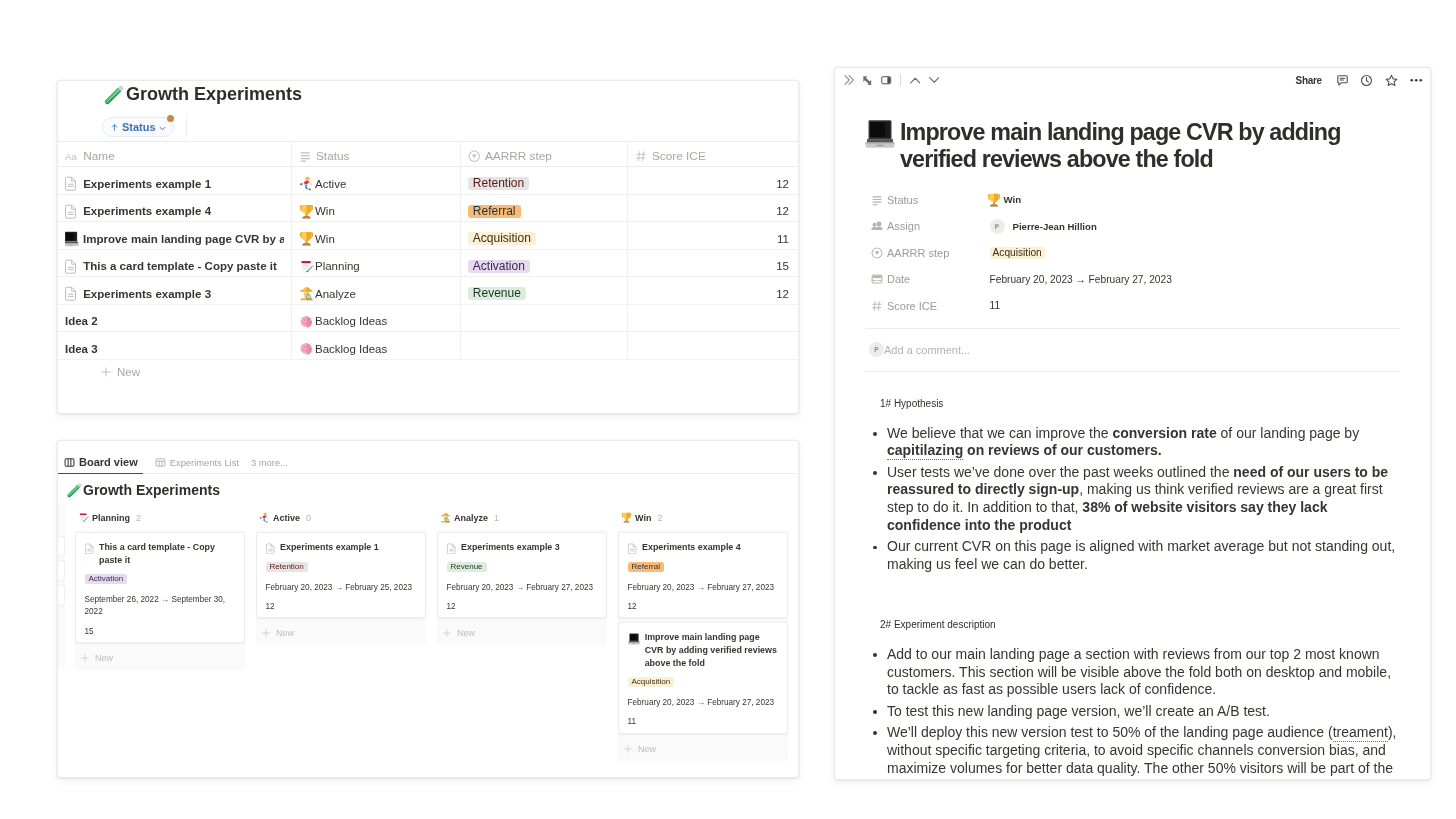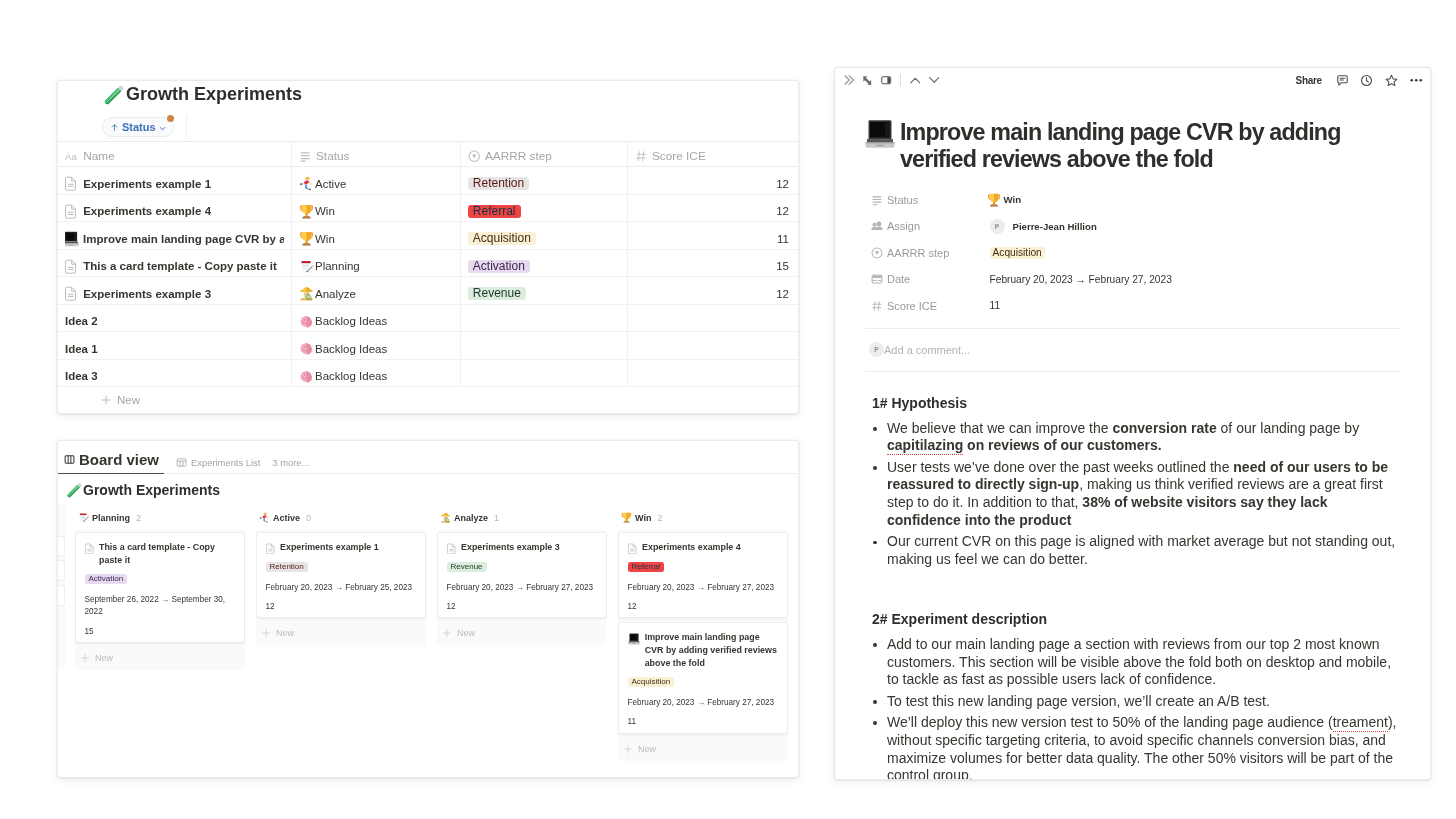--- a/index.html
+++ b/index.html
@@ -30,31 +30,31 @@
   table.db td:last-child{border-right:none}
   table.db th{border-right:1px solid #f1f1f0}
   table.db th:last-child{border-right:none}
   table.db td.num{text-align:right;padding-right:9px;font-size:11.5px}
   .celln{display:flex;align-items:center;gap:6px;overflow:hidden}
   .celln > svg.emj{width:16px;height:16px;margin:0 -2px 0 -2px;flex:0 0 auto}
   .celln .tx{font-weight:600;text-decoration:underline;text-decoration-color:#e0e0de;text-underline-offset:2px;overflow:hidden;text-overflow:clip;white-space:nowrap}
   .cells{display:flex;align-items:center;gap:1.5px}
   .tag{display:inline-block;border-radius:3px;padding:0 5.3px;font-size:12px;line-height:13.4px}
   .t-retention{background:#e5e5e5;color:#5d1715}
-  .t-referral{background:#ef4444;color:#183347}
+  .t-referral{background:#fdba74;color:#183347}
   .t-acquisition{background:#faf0d4;color:#402c1b}
   .t-activation{background:#e6dbee;color:#412454}
   .t-revenue{background:#dcedde;color:#1c3829}
   .newrow{display:flex;align-items:center;gap:5px;color:#a7a6a2;font-size:11.5px;padding-left:42px;height:25px}
 
   
   #board-card{left:57px;top:440px;width:742px;height:338px;overflow:hidden;position:absolute}
   .vtabs{display:flex;align-items:flex-end;gap:12px;margin:5px 0 0 6px;height:28px;border-bottom:1px solid #ededec;width:calc(100% - 6px)}
   .vtab{display:flex;align-items:center;gap:4px;font-size:9.4px;color:#a5a49f;padding-bottom:5px;position:relative;white-space:nowrap}
-  .vtab.active{color:#37352f;font-size:15px;font-weight:700;border-bottom:1.5px solid #4d4b46;margin-bottom:-1px;padding-left:6px;padding-right:5px;margin-left:-6px}
+  .vtab.active{color:#37352f;font-size:11px;font-weight:700;border-bottom:1.5px solid #4d4b46;margin-bottom:-1px;padding-left:6px;padding-right:5px;margin-left:-6px}
   .board-title{display:flex;align-items:center;gap:1px;padding:11.5px 0 0 8px;height:20px}
   .board-title .emoji{width:16px;height:16px;display:block;flex:0 0 auto}
   .board-title h2{font-size:14px;font-weight:700;color:#2f2e2b;letter-spacing:0;line-height:20px}
   .board{display:flex;gap:11px;padding:15px 0 0 17px;align-items:flex-start}
   .bcol{width:170px;flex:0 0 170px}
   .bcol-head{display:flex;align-items:center;gap:4px;height:17px;margin-bottom:4px;padding-left:4px}
   .bcol-head .nm{font-size:9px;font-weight:700;color:#37352f}
   .bcol-head .ct{font-size:9px;color:#b8b7b3;margin-left:2px}
   .bcol-head .em{width:11px;height:11px;display:block;flex:0 0 auto;margin:0 -1px}
   .bcard{background:#fff;border:1px solid #ededec;border-radius:3px;padding:8px 8.5px 4px;margin-bottom:4px;
@@ -87,21 +87,21 @@
   .pval.plain{font-size:10.2px;font-weight:400}
   .pval .emj{width:14px;height:14px;display:block;flex:0 0 auto;margin-left:-3px;margin-right:-2px}
   .avatar{width:15px;height:15px;border-radius:50%;background:#edecea;color:#8e8d89;font-size:6.5px;display:flex;align-items:center;justify-content:center;font-weight:600;flex:0 0 auto}
   .pval .avatar{margin-right:3px}
   .pval .tag{font-size:10.2px;font-weight:400;line-height:12.2px;padding:0 3px;border-radius:2.5px}
   .addprop{display:flex;align-items:center;gap:6px;color:#a5a49f;font-size:11px;height:26.5px;padding-left:6px}
   .divider{height:1px;background:#ececeb;margin:8.5px 0 0}
   .comment{display:flex;align-items:center;height:42px;padding-left:4px}
   .comment .ph{color:#b4b3af;font-size:11px}
   .doc{padding-top:0;padding-left:3px}
-  .doc h3{font-size:14px;font-weight:700;color:#2f2e2b;letter-spacing:0;line-height:19px;margin:4px}
+  .doc h3{font-size:10px;font-weight:400;color:#2f2e2b;letter-spacing:0;line-height:19px;margin:12px}
   .doc h3.s1{margin-top:22px}
   .doc h3.s2{margin-top:41px}
   .doc ul{list-style:none;margin-top:7px}
   .doc li{position:relative;font-size:14px;line-height:17.8px;color:#37352f;padding-left:19px;margin:0 0 3.5px}
   .doc li:before{content:"";position:absolute;left:5.4px;top:7.4px;width:3.8px;height:3.8px;border-radius:50%;background:#37352f}
   .doc b{font-weight:700}
   .sp{border-bottom:1.1px dotted #e03e3e;padding-bottom:.5px}
 </style>
 </head>
 <body>
@@ -416,37 +416,20 @@
                   <span>Analyze</span>
                 </div>
               </td>
               <td><span class="tag t-revenue">Revenue</span></td>
               <td class="num"><span>12</span></td>
             </tr>
             <tr>
               <td>
                 <div class="celln">
                   <span class="tx">Idea 2</span>
-                </div>
-              </td>
-              <td>
-                <div class="cells">
-                  <svg class="" width="15" height="15" viewBox="0 0 36 36">
-                    <use href="#em-brain"></use>
-                  </svg>
-                  <span>Backlog Ideas</span>
-                </div>
-              </td>
-              <td></td>
-              <td class="num"><span></span></td>
-            </tr>
-            <tr>
-              <td>
-                <div class="celln">
-                  <span class="tx">Idea 1</span>
                 </div>
               </td>
               <td>
                 <div class="cells">
                   <svg class="" width="15" height="15" viewBox="0 0 36 36">
                     <use href="#em-brain"></use>
                   </svg>
                   <span>Backlog Ideas</span>
                 </div>
               </td>

